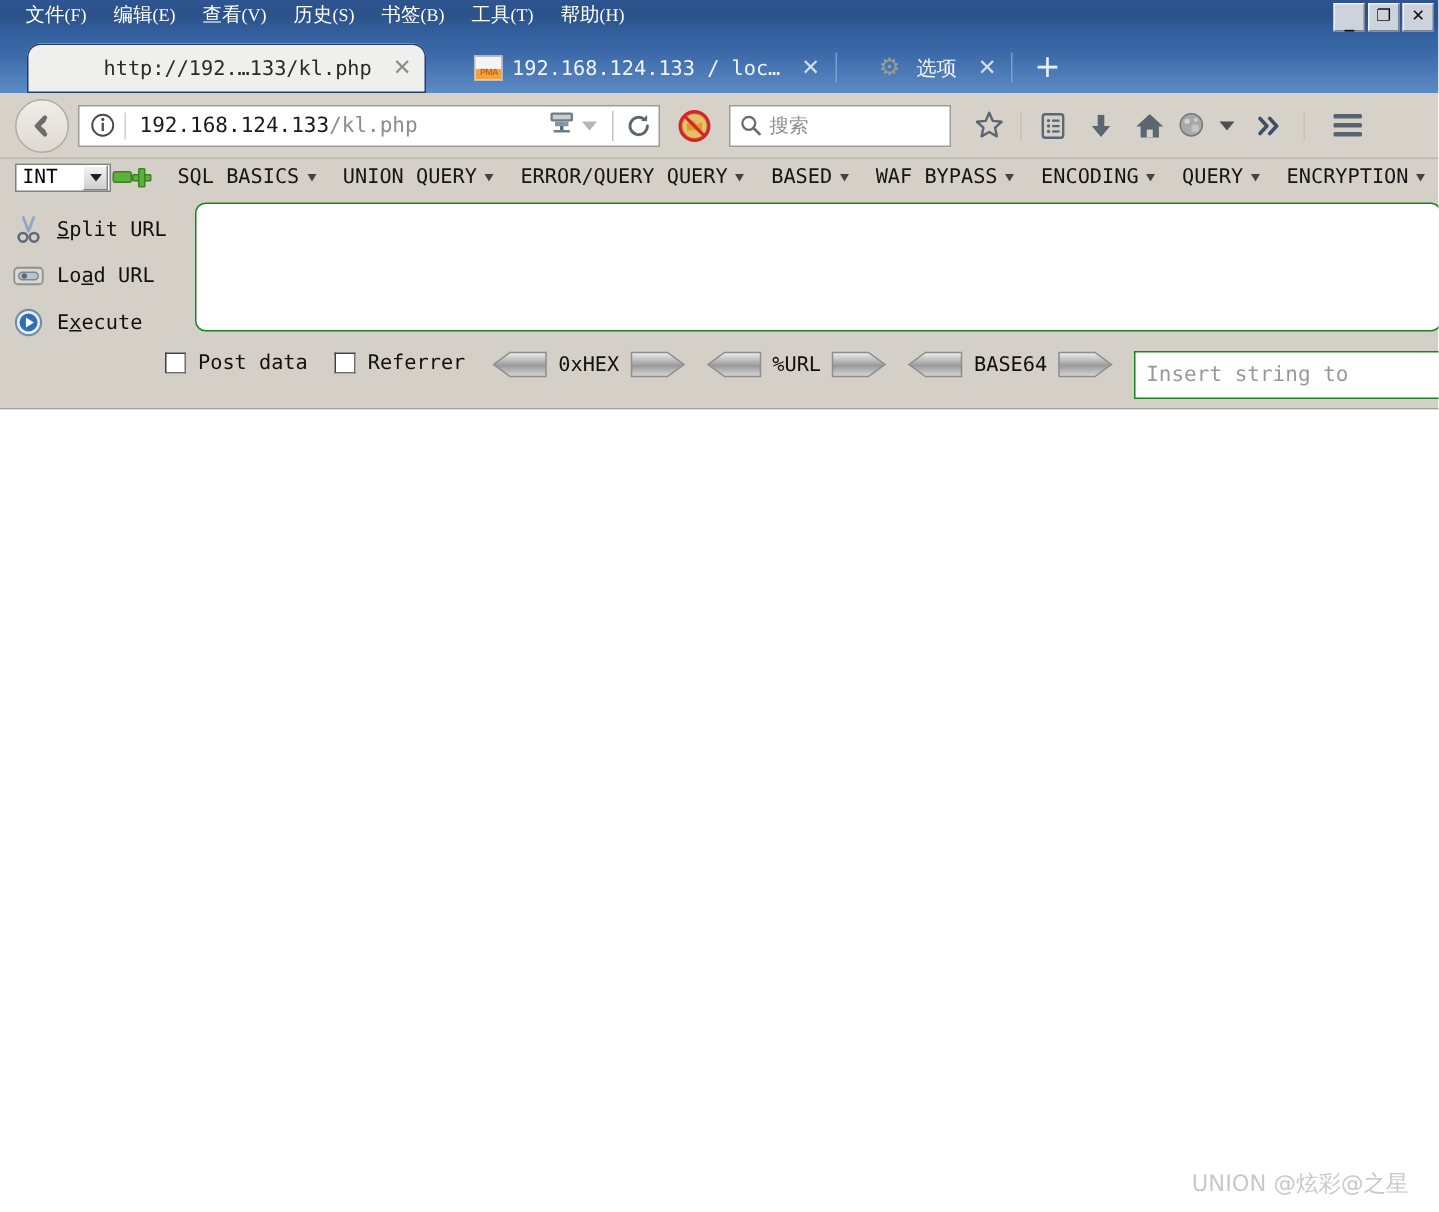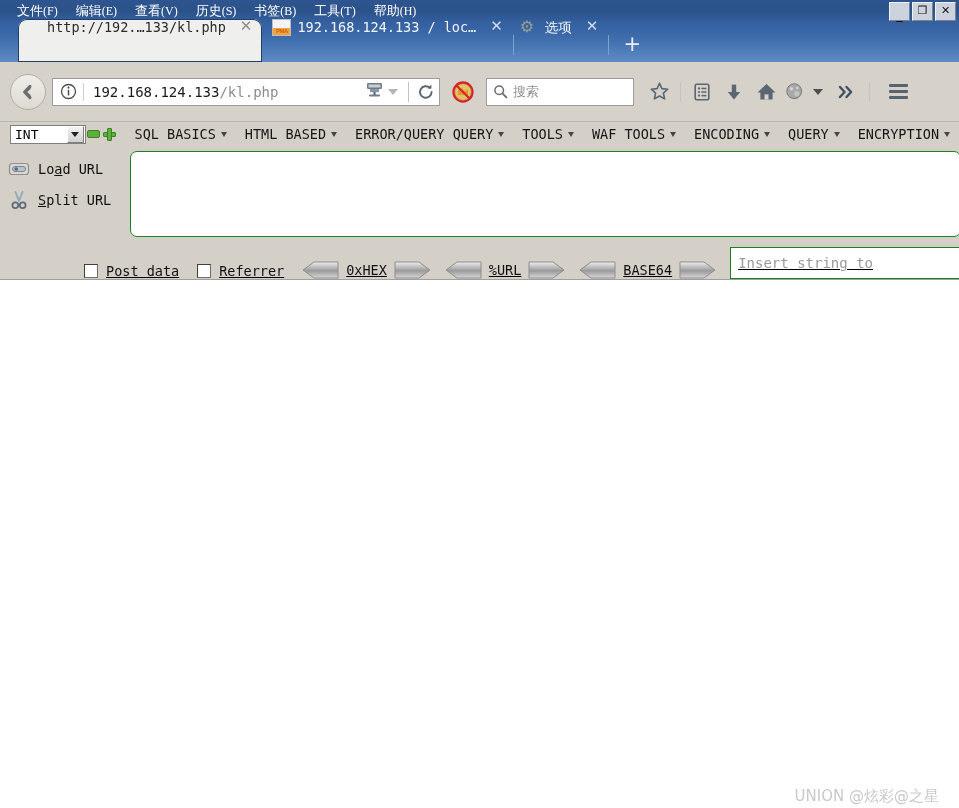--- a/index.html
+++ b/index.html
@@ -34,22 +34,22 @@
   .wbtn span{display:block;transform:translateY(-1px);}
   .wbtn.min span{transform:translateY(3px);font-size:13px;font-weight:bold;}
 
   
   .tabstrip{
     position:relative;height:40px;
     background:linear-gradient(to bottom,#34609f 0%,#3a68a8 30%,#5d8bc4 100%);
     display:flex;align-items:flex-end;padding-left:18px;
   }
   .tab{
-    position:relative;height:43px;display:flex;
-    padding:0 10px 0 4px;white-space:nowrap;
+    position:relative;height:33px;display:flex;align-items:center;
+    padding:0 10px 0 26px;white-space:nowrap;
     font-family:"DejaVu Sans Mono","Liberation Mono",monospace;
     font-size:13.5px;color:#f2f4f8;box-sizing:border-box;
   }
   .tab.active{
     background:#efefed;color:#2a2a2a;
     border-radius:9px 9px 0 0;
     box-shadow:0 0 0 1px #203f6b inset;
     margin-right:6px;
   }
   .tab .favicon{width:17px;height:17px;margin-right:8px;flex:0 0 auto;position:relative;}
@@ -83,21 +83,21 @@
     background:#f4a23a;width:100%;text-align:center;letter-spacing:-.5px;
   }
   .fav-gear{
     width:16px;height:16px;position:relative;color:#9b9b95;
     font-size:16px;line-height:16px;text-align:center;
     font-family:"DejaVu Sans",sans-serif;
   }
 
   
   .navbar{
-    height:60px;background:#d6d2ca;display:flex;align-items:center;
+    height:44px;background:#d6d2ca;display:flex;align-items:center;
     border-bottom:1px solid #b9b5ad;padding:0 6px;box-sizing:border-box;
   }
   .backbtn{
     width:34px;height:34px;border-radius:50%;
     border:1px solid #b0aca4;background:linear-gradient(to bottom,#f0eeea,#dedad2);
     display:flex;align-items:center;justify-content:center;margin:0 4px 0 4px;cursor:pointer;
   }
   .backbtn svg{display:block;}
   .urlwrap{
     flex:0 0 auto;width:388px;height:28px;background:#ffffff;
@@ -179,23 +179,22 @@
   .hb-act .lb{
     font-family:"DejaVu Sans Mono","Liberation Mono",monospace;
     font-size:13.5px;color:#101010;white-space:nowrap;
   }
   .hb-act .lb u{text-decoration:underline;}
   .hb-textarea{
     flex:1;height:86px;background:#ffffff;border:1px solid #17851f;border-radius:7px;
     box-sizing:border-box;margin-right:-2px;
   }
   .hb-row3{
-    height:38px;display:flex;align-items:flex-end;padding-left:84px;box-sizing:border-box;
+    height:38px;display:flex;align-items:flex-start;padding-left:110px;box-sizing:border-box;
     border-top:0;
-    text-decoration:underline;
   }
   .cbx{display:flex;align-items:center;margin-right:18px;cursor:pointer;}
   .cbx .box{
     width:14px;height:14px;background:#fff;border:1px solid #6f6f6f;
     border-top-color:#3f3f3f;border-left-color:#3f3f3f;box-sizing:border-box;margin-right:8px;
   }
   .cbx .cl{
     font-family:"DejaVu Sans Mono","Liberation Mono",monospace;font-size:13.5px;color:#101010;
   }
   .codec{display:flex;align-items:center;margin-right:14px;}
@@ -410,75 +409,85 @@
       <div class="pm">
           <span class="plus-ic"></span>
         </div>
 
       <div class="hb-menus">
         <div class="hb-menu">
             <span>SQL BASICS</span>
             <i class="dcar"></i>
           </div>
         <div class="hb-menu">
-            <span>HTML BASED</span>
+            <span>UNION QUERY</span>
             <i class="dcar"></i>
           </div>
         <div class="hb-menu">
             <span>ERROR/QUERY QUERY</span>
             <i class="dcar"></i>
           </div>
         <div class="hb-menu">
-            <span>TOOLS</span>
-            <i class="dcar"></i>
-          </div>
-        <div class="hb-menu">
-            <span>WAF TOOLS</span>
+            <span>BASED</span>
+            <i class="dcar"></i>
+          </div>
+        <div class="hb-menu">
+            <span>WAF BYPASS</span>
             <i class="dcar"></i>
           </div>
         <div class="hb-menu">
             <span>ENCODING</span>
             <i class="dcar"></i>
           </div>
         <div class="hb-menu">
             <span>QUERY</span>
             <i class="dcar"></i>
           </div>
         <div class="hb-menu">
             <span>ENCRYPTION</span>
             <i class="dcar"></i>
           </div>
       </div>
     </div>
 
     <div class="hb-body">
       <div class="hb-actions">
+
+        <div class="hb-act">
+          <span class="ic">
+            <svg width="20" height="20" viewBox="0 0 20 20">
+                <path d="M6.5 2 L10 11 M13.5 2 L10 11" stroke="#93a7bd" stroke-width="1.9" fill="none" stroke-linecap="round"></path>
+                <circle cx="6.3" cy="15.2" r="2.9" fill="none" stroke="#5d6b77" stroke-width="1.7"></circle>
+                <circle cx="13.7" cy="15.2" r="2.9" fill="none" stroke="#5d6b77" stroke-width="1.7"></circle>
+              </svg>
+          </span>
+          <span class="lb"><u>S</u>plit URL</span>
+        </div>
 
         <div class="hb-act">
           <span class="ic">
             <svg width="22" height="18" viewBox="0 0 22 18">
                 <rect x="1.5" y="3.5" width="19" height="11" rx="2.5" fill="#d9d9d2" stroke="#8f8f8f" stroke-width="1.2"></rect>
                 <rect x="4.5" y="6.5" width="13" height="5" rx="2.5" fill="#b9c3cb" stroke="#7b8790" stroke-width="1"></rect>
                 <circle cx="8.2" cy="9" r="1.8" fill="#5d6b77"></circle>
               </svg>
           </span>
           <span class="lb">Lo<u>a</u>d URL</span>
         </div>
 
         <div class="hb-act">
           <span class="ic">
             <svg width="20" height="20" viewBox="0 0 20 20">
-                <path d="M6.5 2 L10 11 M13.5 2 L10 11" stroke="#93a7bd" stroke-width="1.9" fill="none" stroke-linecap="round"></path>
-                <circle cx="6.3" cy="15.2" r="2.9" fill="none" stroke="#5d6b77" stroke-width="1.7"></circle>
-                <circle cx="13.7" cy="15.2" r="2.9" fill="none" stroke="#5d6b77" stroke-width="1.7"></circle>
+                <circle cx="10" cy="10" r="8.4" fill="#e9edf2" stroke="#6f8db1" stroke-width="1.4"></circle>
+                <circle cx="10" cy="10" r="6" fill="#2f6fb5"></circle>
+                <path d="M8.3 6.6 L13.6 10 L8.3 13.4 Z" fill="#ffffff"></path>
               </svg>
           </span>
-          <span class="lb"><u>S</u>plit URL</span>
-        </div>
-
+          <span class="lb">E<u>x</u>ecute</span>
+        </div>
       </div>
 
       <div class="hb-textarea"></div>
     </div>
 
     <div class="hb-row3">
 
       <div class="cbx">
         <span class="box"></span>
         <span class="cl">Post data</span>

